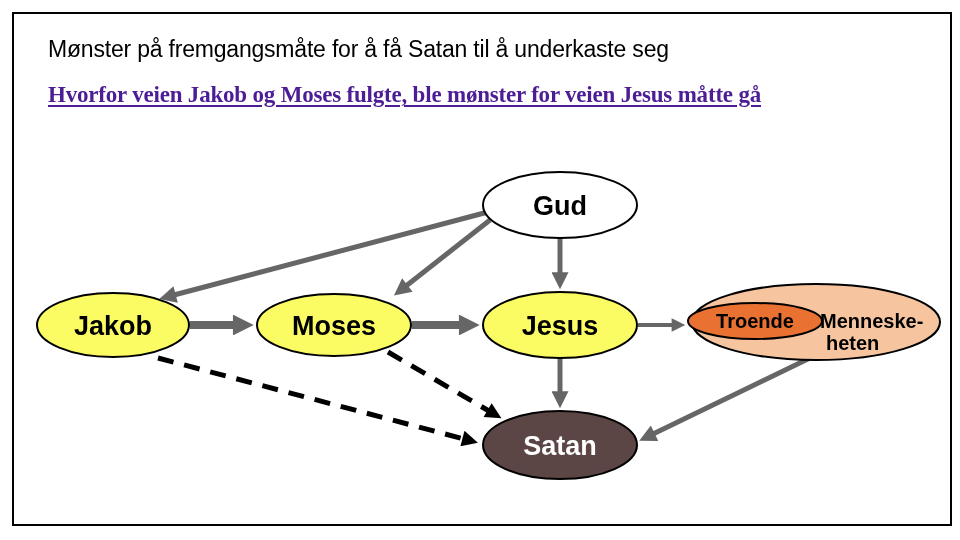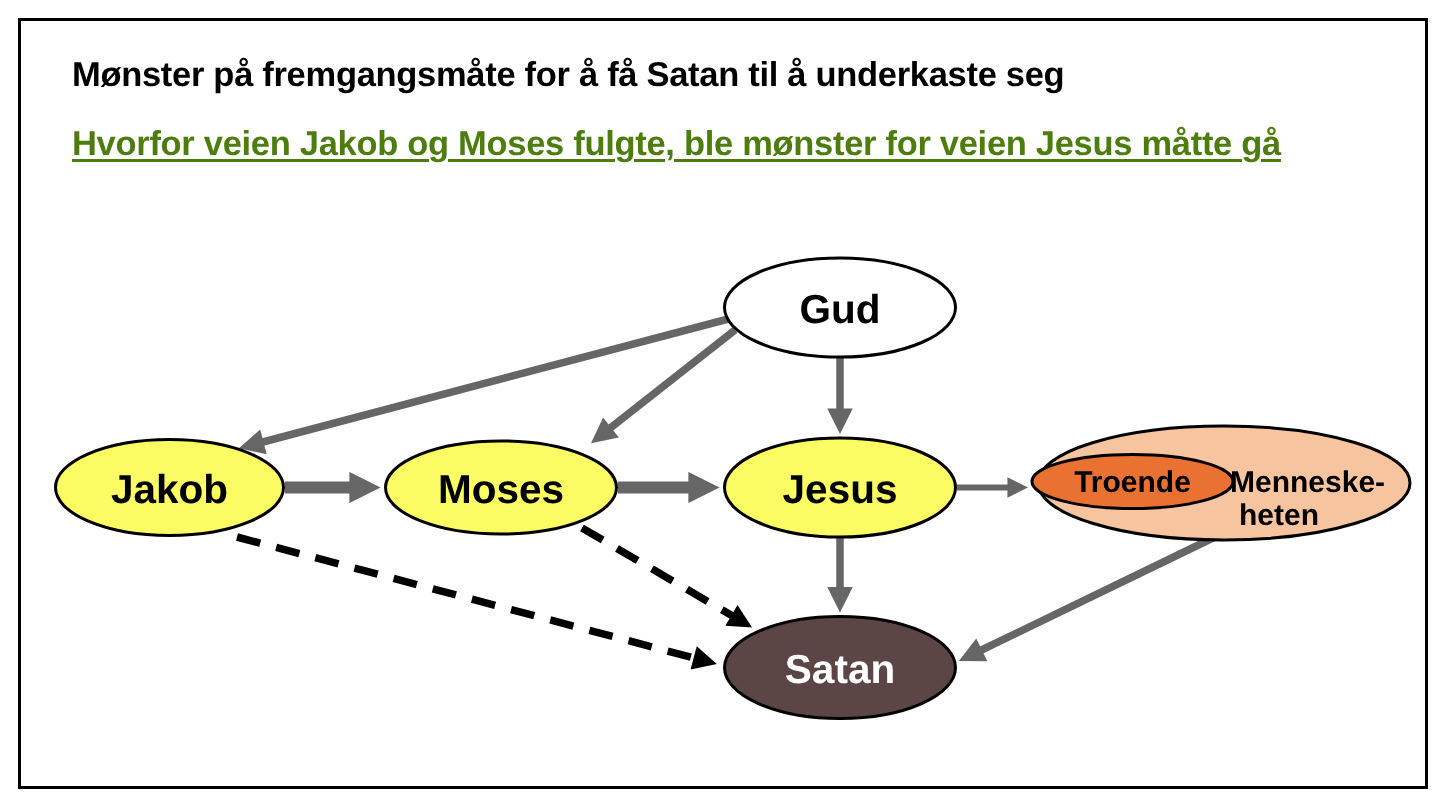--- a/index.html
+++ b/index.html
@@ -10,30 +10,31 @@
   }
   .frame {
     position: absolute; left: 12px; top: 12px;
     width: 936px; height: 510px;
     border: 2px solid #000000;
     background: #ffffff;
     box-sizing: content-box;
   }
   .title {
     position: absolute; left: 34px; top: 22px;
-    font-size: 23px; font-weight: bold; color: #000000;
+    font-size: 23px; font-weight: normal; color: #000000;
     letter-spacing: -0.2px; white-space: nowrap;
   }
   .subtitle {
     position: absolute; left: 34px; top: 66px; width: 846px;
-    font-size: 23px; font-weight: bold; color: #4d7c0f;
+    font-size: 23px; font-weight: bold; color: #4c1d95;
     letter-spacing: -0.2px; line-height: 1.32;
     text-decoration: underline;
     text-decoration-thickness: 2px;
     text-underline-offset: 3px;
+    font-family: Liberation Serif, serif;
   }
   svg.diagram { position: absolute; left: 0; top: 0; }
   .node-label { font-weight: bold; font-size: 27px; fill: #000000; }
   .node-label-small { font-weight: bold; font-size: 20px; fill: #000000; }
   .node-label-white { font-weight: bold; font-size: 27px; fill: #ffffff; }
 </style>
 </head>
 <body>
 
 <div class="frame">

